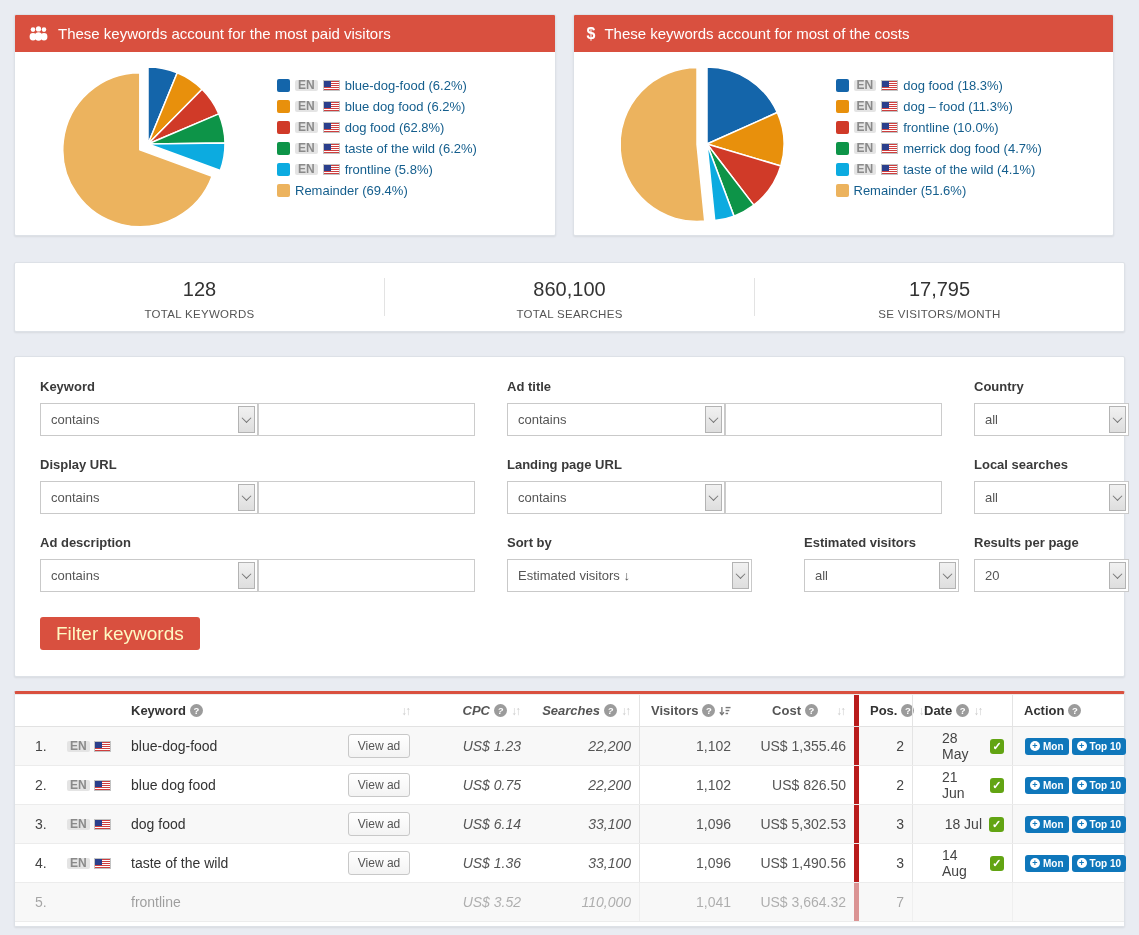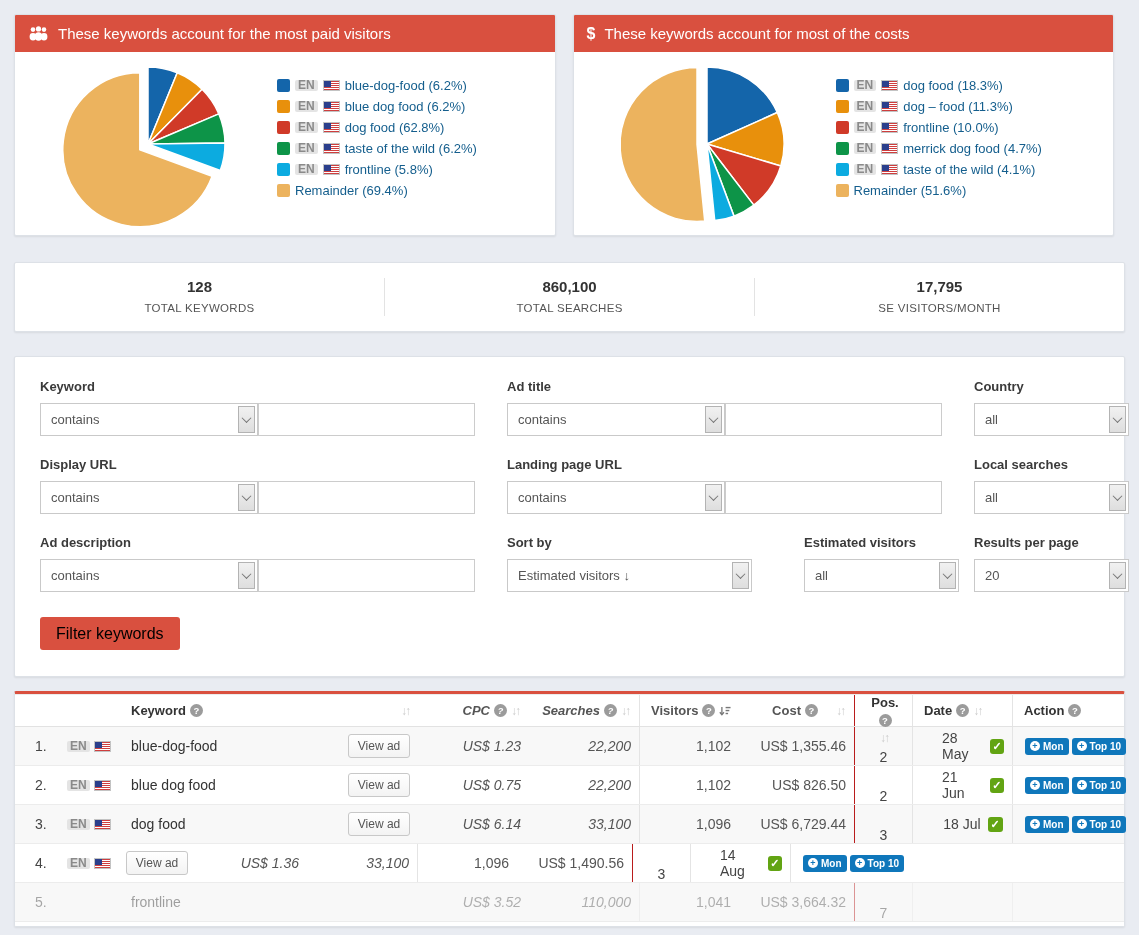--- a/index.html
+++ b/index.html
@@ -26,65 +26,65 @@
   .flag { width:17px; height:11px; position:relative; flex:0 0 17px;
           background:repeating-linear-gradient(180deg,#cf3e3e 0 1px,#fff 1px 2px);
           border:1px solid #c3c3c3; }
   .flag::after { content:""; position:absolute; left:0; top:0; width:7px; height:6px;
                  background:#2b3f8c; }
 
   
   .stats { margin-top:26px; display:flex; padding:15px 0; height:70px; }
   .stat { flex:1; text-align:center; }
   .stat + .stat { border-left:1px solid #e3e3e3; }
-  .stat-value { font-size:15px; font-weight:bold; color:#333; }
+  .stat-value { font-size:20px; font-weight:normal; color:#333; }
   .stat-label { font-size:11.5px; color:#555; margin-top:7px; letter-spacing:.3px; }
 
   
   .filters { margin-top:24px; padding:22px 25px 26px; }
   .filter-grid { display:grid; grid-template-columns:435px 435px 155px;
                  column-gap:32px; row-gap:21px; }
   .f-label { font-size:13px; font-weight:bold; color:#3a3a3a; margin-bottom:9px; }
   .fi-group { display:flex; }
   .select { position:relative; height:33px; background:#fff; border:1px solid #c9c9c9;
             font-size:13px; color:#555; line-height:31px; padding:0 26px 0 10px;
             width:218px; cursor:pointer; }
   .select.w100 { width:100%; }
   .select-arrow { position:absolute; right:2px; top:2px; bottom:2px; width:17px;
                   background:linear-gradient(#f1f1f1,#dedede); border:1px solid #b3b3b3;
                   display:flex; align-items:center; justify-content:center; }
   .select-arrow::before { content:""; width:6px; height:6px; border-right:1.6px solid #777;
                           border-bottom:1.6px solid #777; transform:rotate(45deg) translate(-1px,-1px); }
   .txt { flex:1; height:33px; border:1px solid #ccc; padding:0 8px; font-size:13px;
          font-family:"Liberation Sans",sans-serif; color:#333; }
   .split { display:grid; grid-template-columns:245px 155px; column-gap:52px; }
-  .btn-filter { margin-top:1px; height:33px; background:#d9503f; color:#000000; border:none;
-                border-radius:3px; padding:0 16px; font-size:16px; cursor:pointer;
+  .btn-filter { margin-top:1px; height:33px; background:#d9503f; color:#fef9c3; border:none;
+                border-radius:3px; padding:0 16px; font-size:19px; cursor:pointer;
                 font-family:"Liberation Sans",sans-serif; }
 
   
   .table-panel { margin-top:14px; border-top:3px solid #d9503f; padding-bottom:4px; }
   .showing { font-size:17px; color:#444; padding:17px 18px 14px; }
   .t-head { display:flex; align-items:center; height:33px; border-top:1px solid #ececec;
             border-bottom:1px solid #e2e2e2; font-size:13px; font-weight:bold; color:#333; }
   .trow { display:flex; align-items:center; height:39px; border-bottom:1px solid #ececec;
           font-size:14px; color:#444; }
   .trow:nth-child(odd) { background:#f8f8f8; }
   .trow.faded > * { opacity:.45; }
   .c { padding:0 8px; flex-shrink:0; display:flex; align-items:center; height:100%; }
   .c-num { width:44px; padding-left:20px; }
   .c-flags { width:58px; gap:4px; }
   .c-kw { flex:1; padding-left:14px; color:#333; }
   .c-viewad { width:80px; justify-content:center; }
   .c-cpc { width:110px; justify-content:flex-end; color:#555;font-style:italic; }
   .c-searches { width:110px; justify-content:flex-end; color:#555;font-style:italic; }
   .c-visitors { width:100px; justify-content:flex-end; border-left:1px solid #e4e4e4; color:#555; }
   .c-cost { width:115px; justify-content:flex-end; color:#555; }
-  .c-pos { width:58px; justify-content:flex-end; border-left:1px solid #b91c1c;flex-direction:column; }
-  .c-date { width:100px; justify-content:center; gap:7px; border-left:1px solid #e4e4e4;padding-left:29px; }
+  .c-pos { width:58px; justify-content:flex-end; border-left:5px solid #b91c1c; }
+  .c-date { width:100px; justify-content:flex-end; gap:7px; border-left:1px solid #e4e4e4;padding-left:29px; }
   .c-action { width:112px; border-left:1px solid #e4e4e4; gap:3px; padding-left:12px; }
   .t-head .c { gap:4px; }
   .t-head .c-visitors, .t-head .c-pos, .t-head .c-date, .t-head .c-action
          { justify-content:flex-start; padding-left:11px; }
   .help { display:inline-flex; width:13px; height:13px; border-radius:50%; background:#9b9b9b;
           color:#fff; font-size:9.5px; font-weight:bold; align-items:center;
           justify-content:center; flex:0 0 13px; cursor:pointer; }
   .sorticon { color:#ccc; font-size:12px; font-weight:bold; letter-spacing:-2px;
               cursor:pointer; padding-right:2px; }
   .btn-viewad { background:linear-gradient(#fff,#f3f3f3); border:1px solid #c8c8c8;
@@ -458,21 +458,21 @@
             <span class="en-badge">EN</span>
             <span class="flag"></span>
           </div>
           <div class="c c-kw">dog food</div>
           <div class="c c-viewad">
             <button class="btn-viewad">View ad</button>
           </div>
           <div class="c c-cpc">US$ 6.14</div>
           <div class="c c-searches">33,100</div>
           <div class="c c-visitors">1,096</div>
-          <div class="c c-cost">US$ 6,729.44</div>
+          <div class="c c-cost">US$ 5,302.53</div>
           <div class="c c-pos">3</div>
           <div class="c c-date">
             <span>18 Jul</span>
             <span class="check">✓</span>
           </div>
           <div class="c c-action">
             <span class="act-btn">
               <span class="act-ic">+</span>
               <span>Mon</span>
             </span>
@@ -481,20 +481,21 @@
               <span>Top 10</span>
             </span>
           </div>
         </div>
         <div class="trow">
           <div class="c c-num">4.</div>
           <div class="c c-flags">
             <span class="en-badge">EN</span>
             <span class="flag"></span>
           </div>
+          <div class="c c-kw">taste of the wild</div>
           <div class="c c-viewad">
             <button class="btn-viewad">View ad</button>
           </div>
           <div class="c c-cpc">US$ 1.36</div>
           <div class="c c-searches">33,100</div>
           <div class="c c-visitors">1,096</div>
           <div class="c c-cost">US$ 1,490.56</div>
           <div class="c c-pos">3</div>
           <div class="c c-date">
             <span>14 Aug</span>

